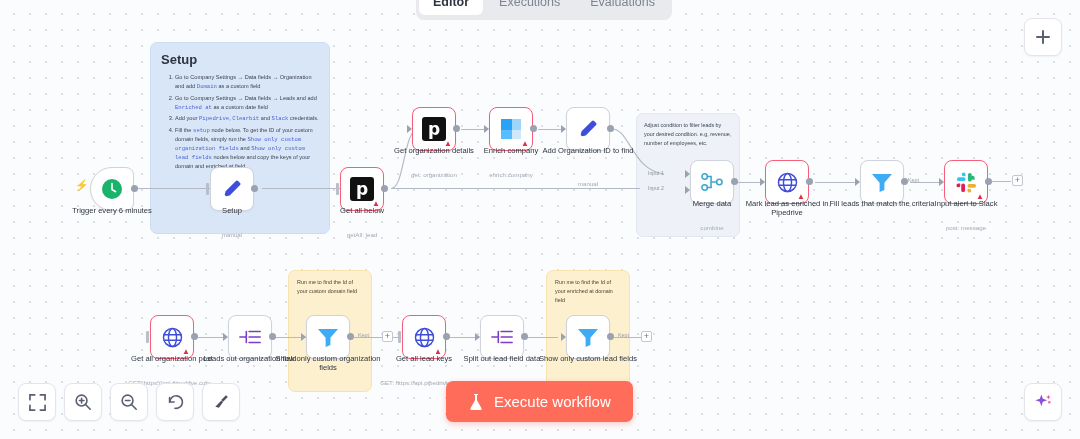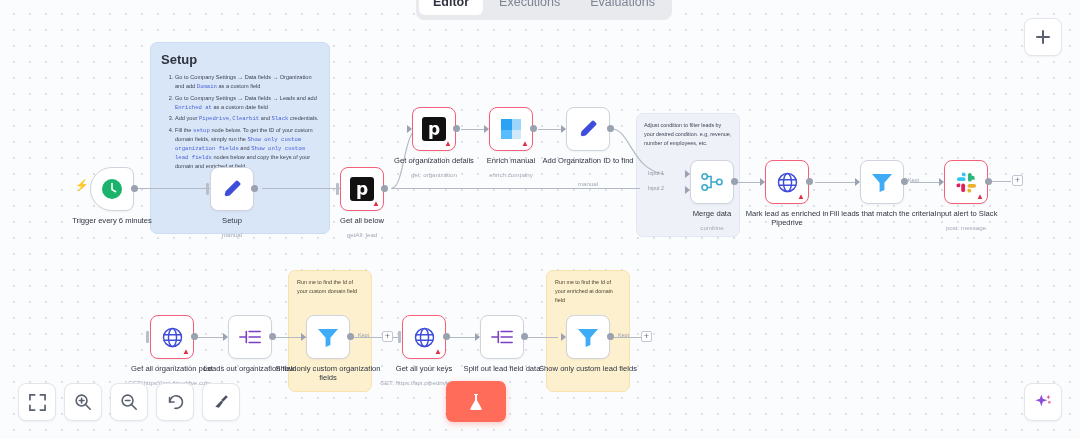--- a/index.html
+++ b/index.html
@@ -79,21 +79,21 @@
   
   .node{ position:absolute; }
   .node .box{
     width:44px; height:44px; background:#fff; border:1.6px solid #cfd3dc;
     border-radius:8px; display:flex; align-items:center; justify-content:center;
     position:relative; box-shadow:0 1px 2px rgba(40,45,60,.05);
   }
   .node.err .box{ border-color:#f4607a; }
   .node .lbl{
     position:absolute; left:50%; transform:translateX(-50%);
-    top:49px; width:116px; text-align:center;
+    top:39px; width:116px; text-align:center;
     font-size:7.6px; color:#2f3440; line-height:1.25; white-space:normal;
   }
   .node .sub{
     position:absolute; left:50%; transform:translateX(-50%);
     top:64px; width:120px; text-align:center;
     font-size:6.2px; color:#a2a8b5; line-height:1.2;
   }
   .node .sub.two{ top:73px; }
   .warn{
     position:absolute; right:3px; bottom:2px; width:8px; height:8px;
@@ -249,21 +249,21 @@
   <div class="box">
     <svg width="24" height="24" viewBox="0 0 24 24">
       <path d="M2 2h11v11H2z" fill="#2aa3f5"></path>
         <path d="M13 2h9v11h-9z" fill="#9dd6fb"></path>
       <path d="M2 13h11v9H2z" fill="#57bdff"></path>
         <path d="M13 13h9v9h-9z" fill="#cfe9fb"></path>
     </svg>
     <div class="warn">▲</div>
   </div>
   <div class="dot" style="left:41px; top:18px;"></div>
-  <div class="lbl">Enrich manual</div>
+  <div class="lbl">Enrich company</div>
   <div class="sub">enrich:company</div>
 </div>
 
 <div class="node" id="node-add-org-id" style="left:566px; top:107px;">
   <div class="arrowin" style="left:-5px; top:18px;"></div>
   <div class="box">
     <svg width="22" height="22" viewBox="0 0 24 24">
         <path d="M4 18.5l1-4L16.3 3.2a1.6 1.6 0 012.3 0l2.2 2.2a1.6 1.6 0 010 2.3L9.5 19 5.5 20z" fill="#3f4ddb"></path>
       </svg>
   </div>
@@ -372,21 +372,21 @@
   <div class="stub" style="left:-4px; top:16px;"></div>
   <div class="box">
     <svg width="23" height="23" viewBox="0 0 24 24" fill="none" stroke="#3f4ddb" stroke-width="1.5">
       <circle cx="12" cy="12" r="9.4"></circle>
         <ellipse cx="12" cy="12" rx="4.2" ry="9.4"></ellipse>
         <path d="M2.8 9.2h18.4M2.8 14.8h18.4"></path>
     </svg>
     <div class="warn">▲</div>
   </div>
   <div class="dot" style="left:41px; top:18px;"></div>
-  <div class="lbl">Get all your keys</div>
+  <div class="lbl">Get all lead keys</div>
   <div class="sub">GET: https://api.pipedrive.com...</div>
 </div>
 
 <div class="node" id="node-split-lead" style="left:480px; top:315px;">
   <div class="arrowin" style="left:-5px; top:18px;"></div>
   <div class="box">
     <svg width="24" height="20" viewBox="0 0 26 20" stroke="#7a3fc4" stroke-width="1.7" fill="none" stroke-linecap="round">
       <path d="M2 10h7"></path>
         <path d="M9 4v12"></path>
         <path d="M12 4h12M12 10h12M12 16h12"></path>
@@ -450,13 +450,14 @@
       <path d="M15.5 2.5l2 2-5.2 5.2-2-2z"></path>
         <path d="M10.4 8.2l1.9 1.9-4.6 6.4-4-1.2z"></path>
     </svg>
   </div>
 </div>
 
 <button id="execute-btn">
   <svg width="16" height="18" viewBox="0 0 16 18" fill="#fff">
     <path d="M6 1h4v1H9v5.2l4.6 8.2A1.2 1.2 0 0112.6 17H3.4a1.2 1.2 0 01-1-1.6L7 7.2V2H6z"></path>
   </svg>
+  <span>Execute workflow</span>
 </button>
 
 </body></html>

